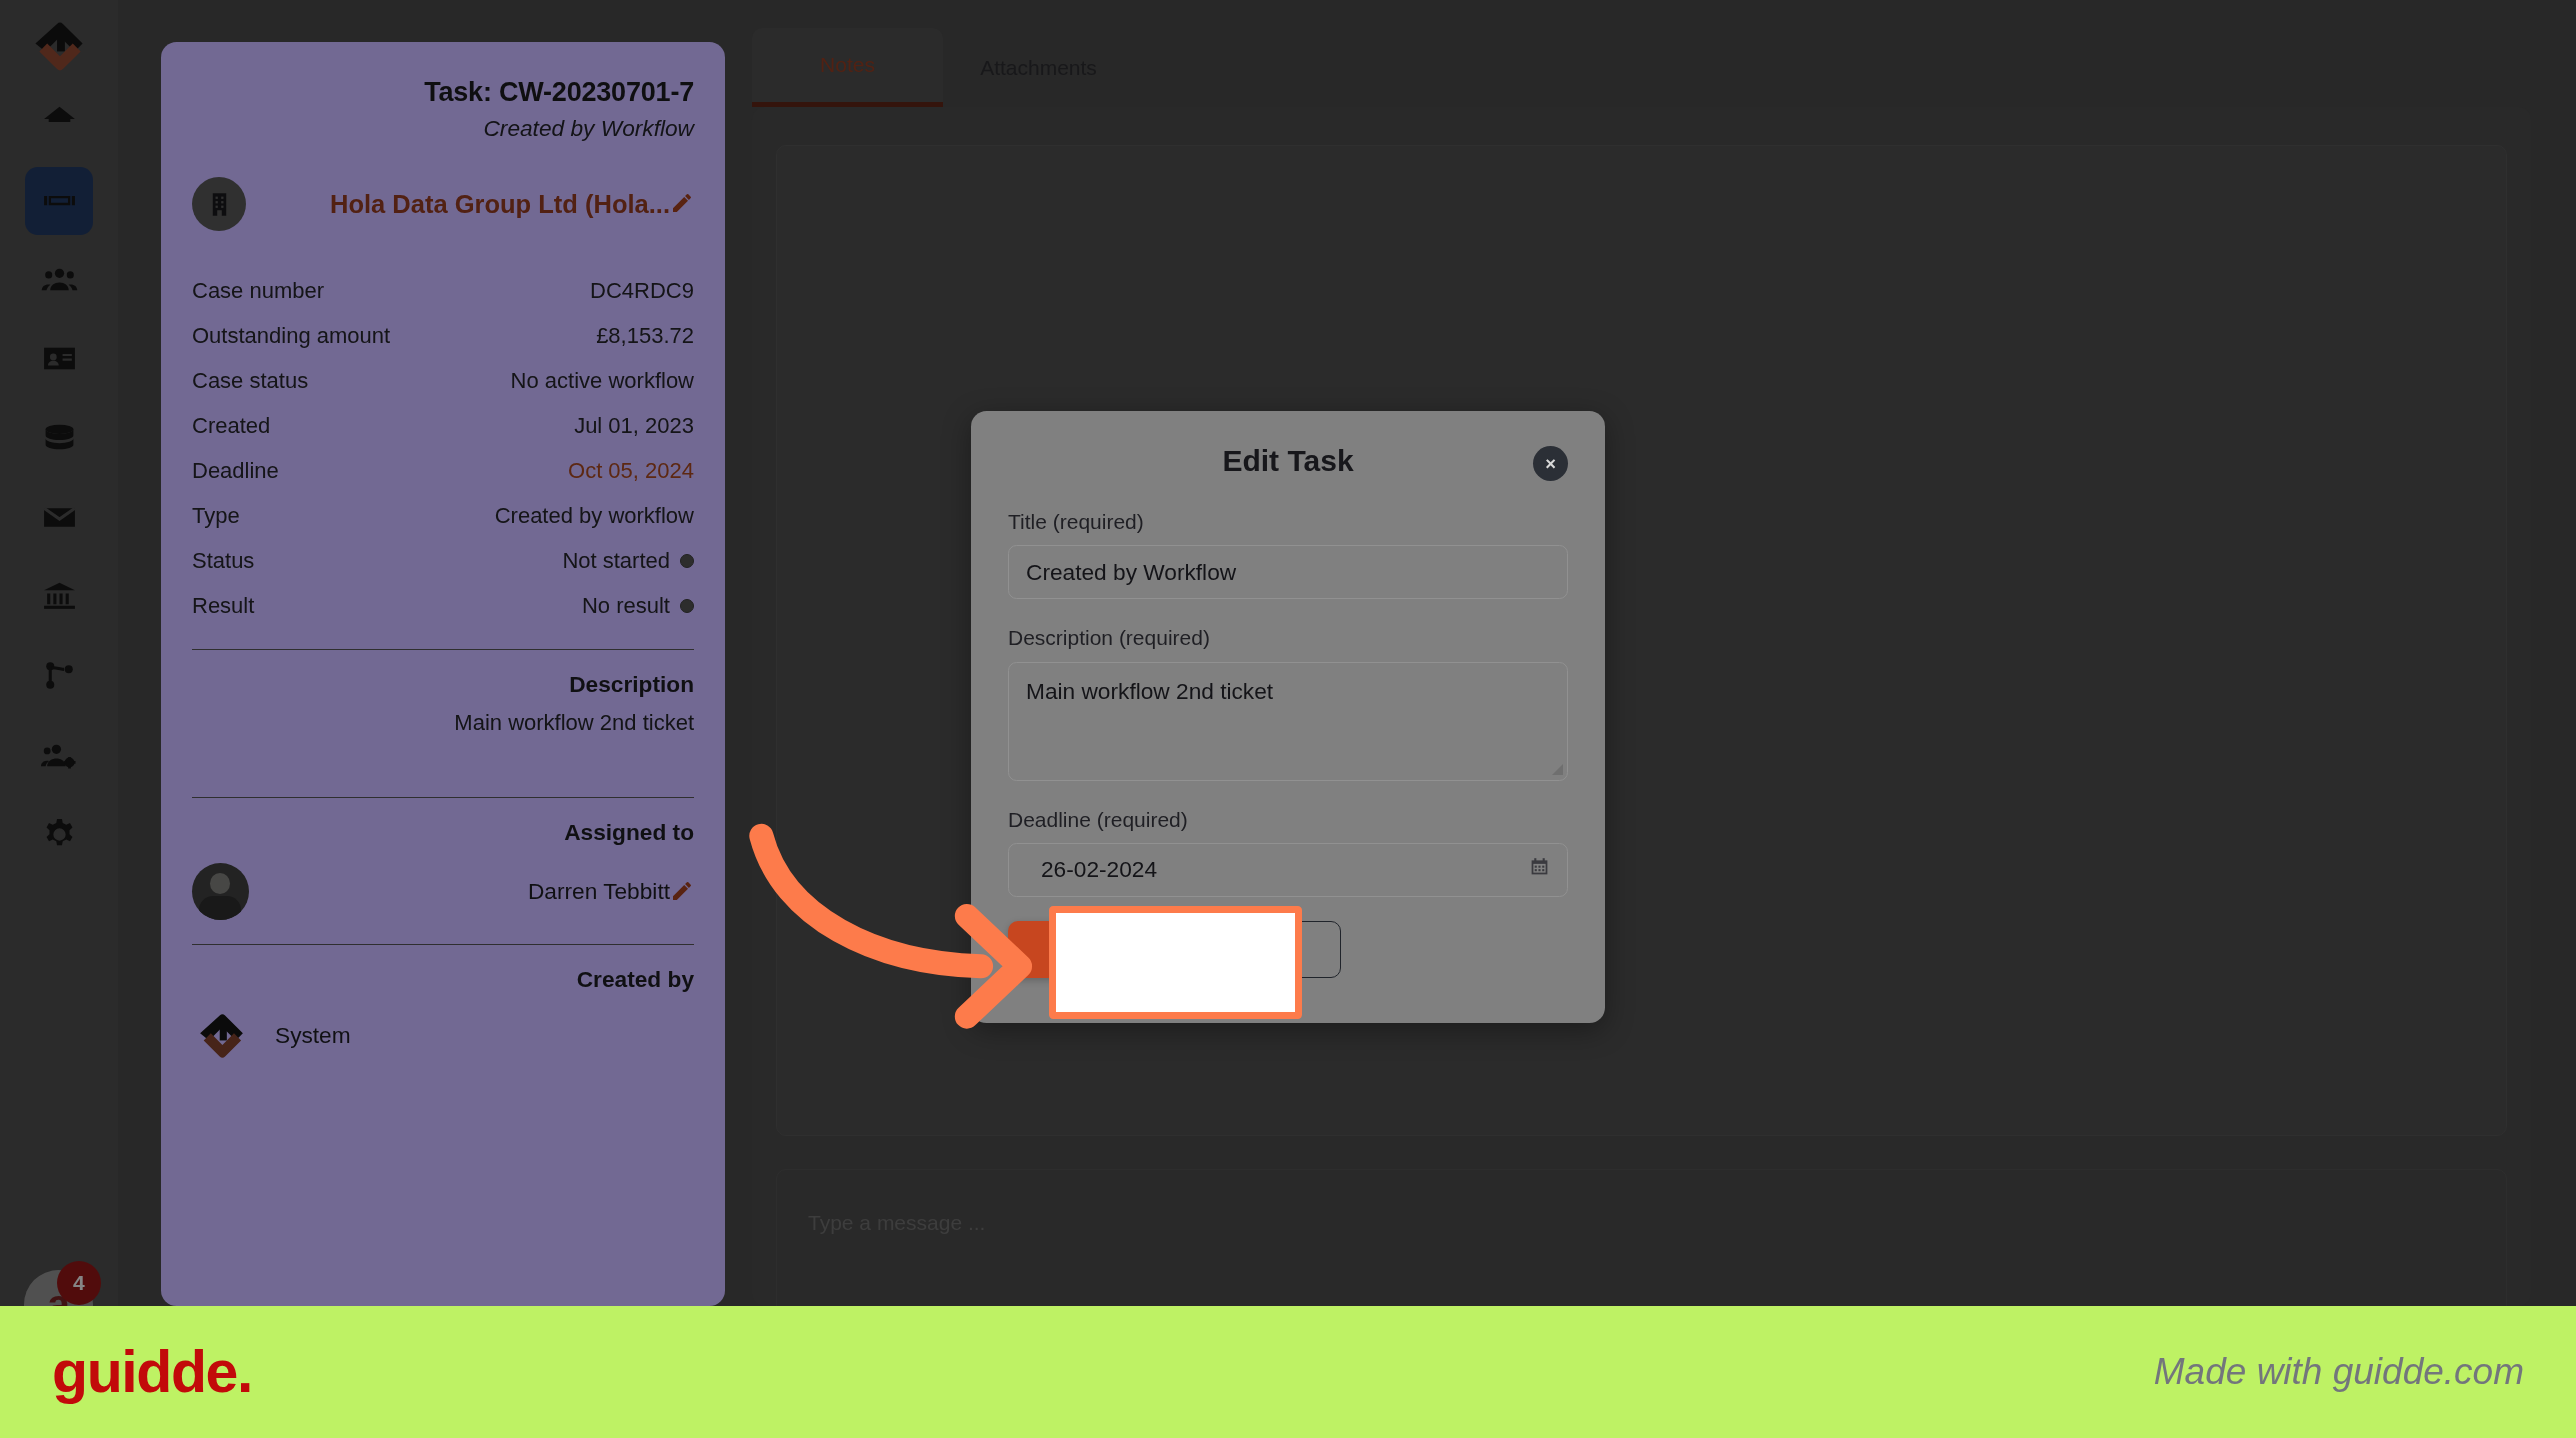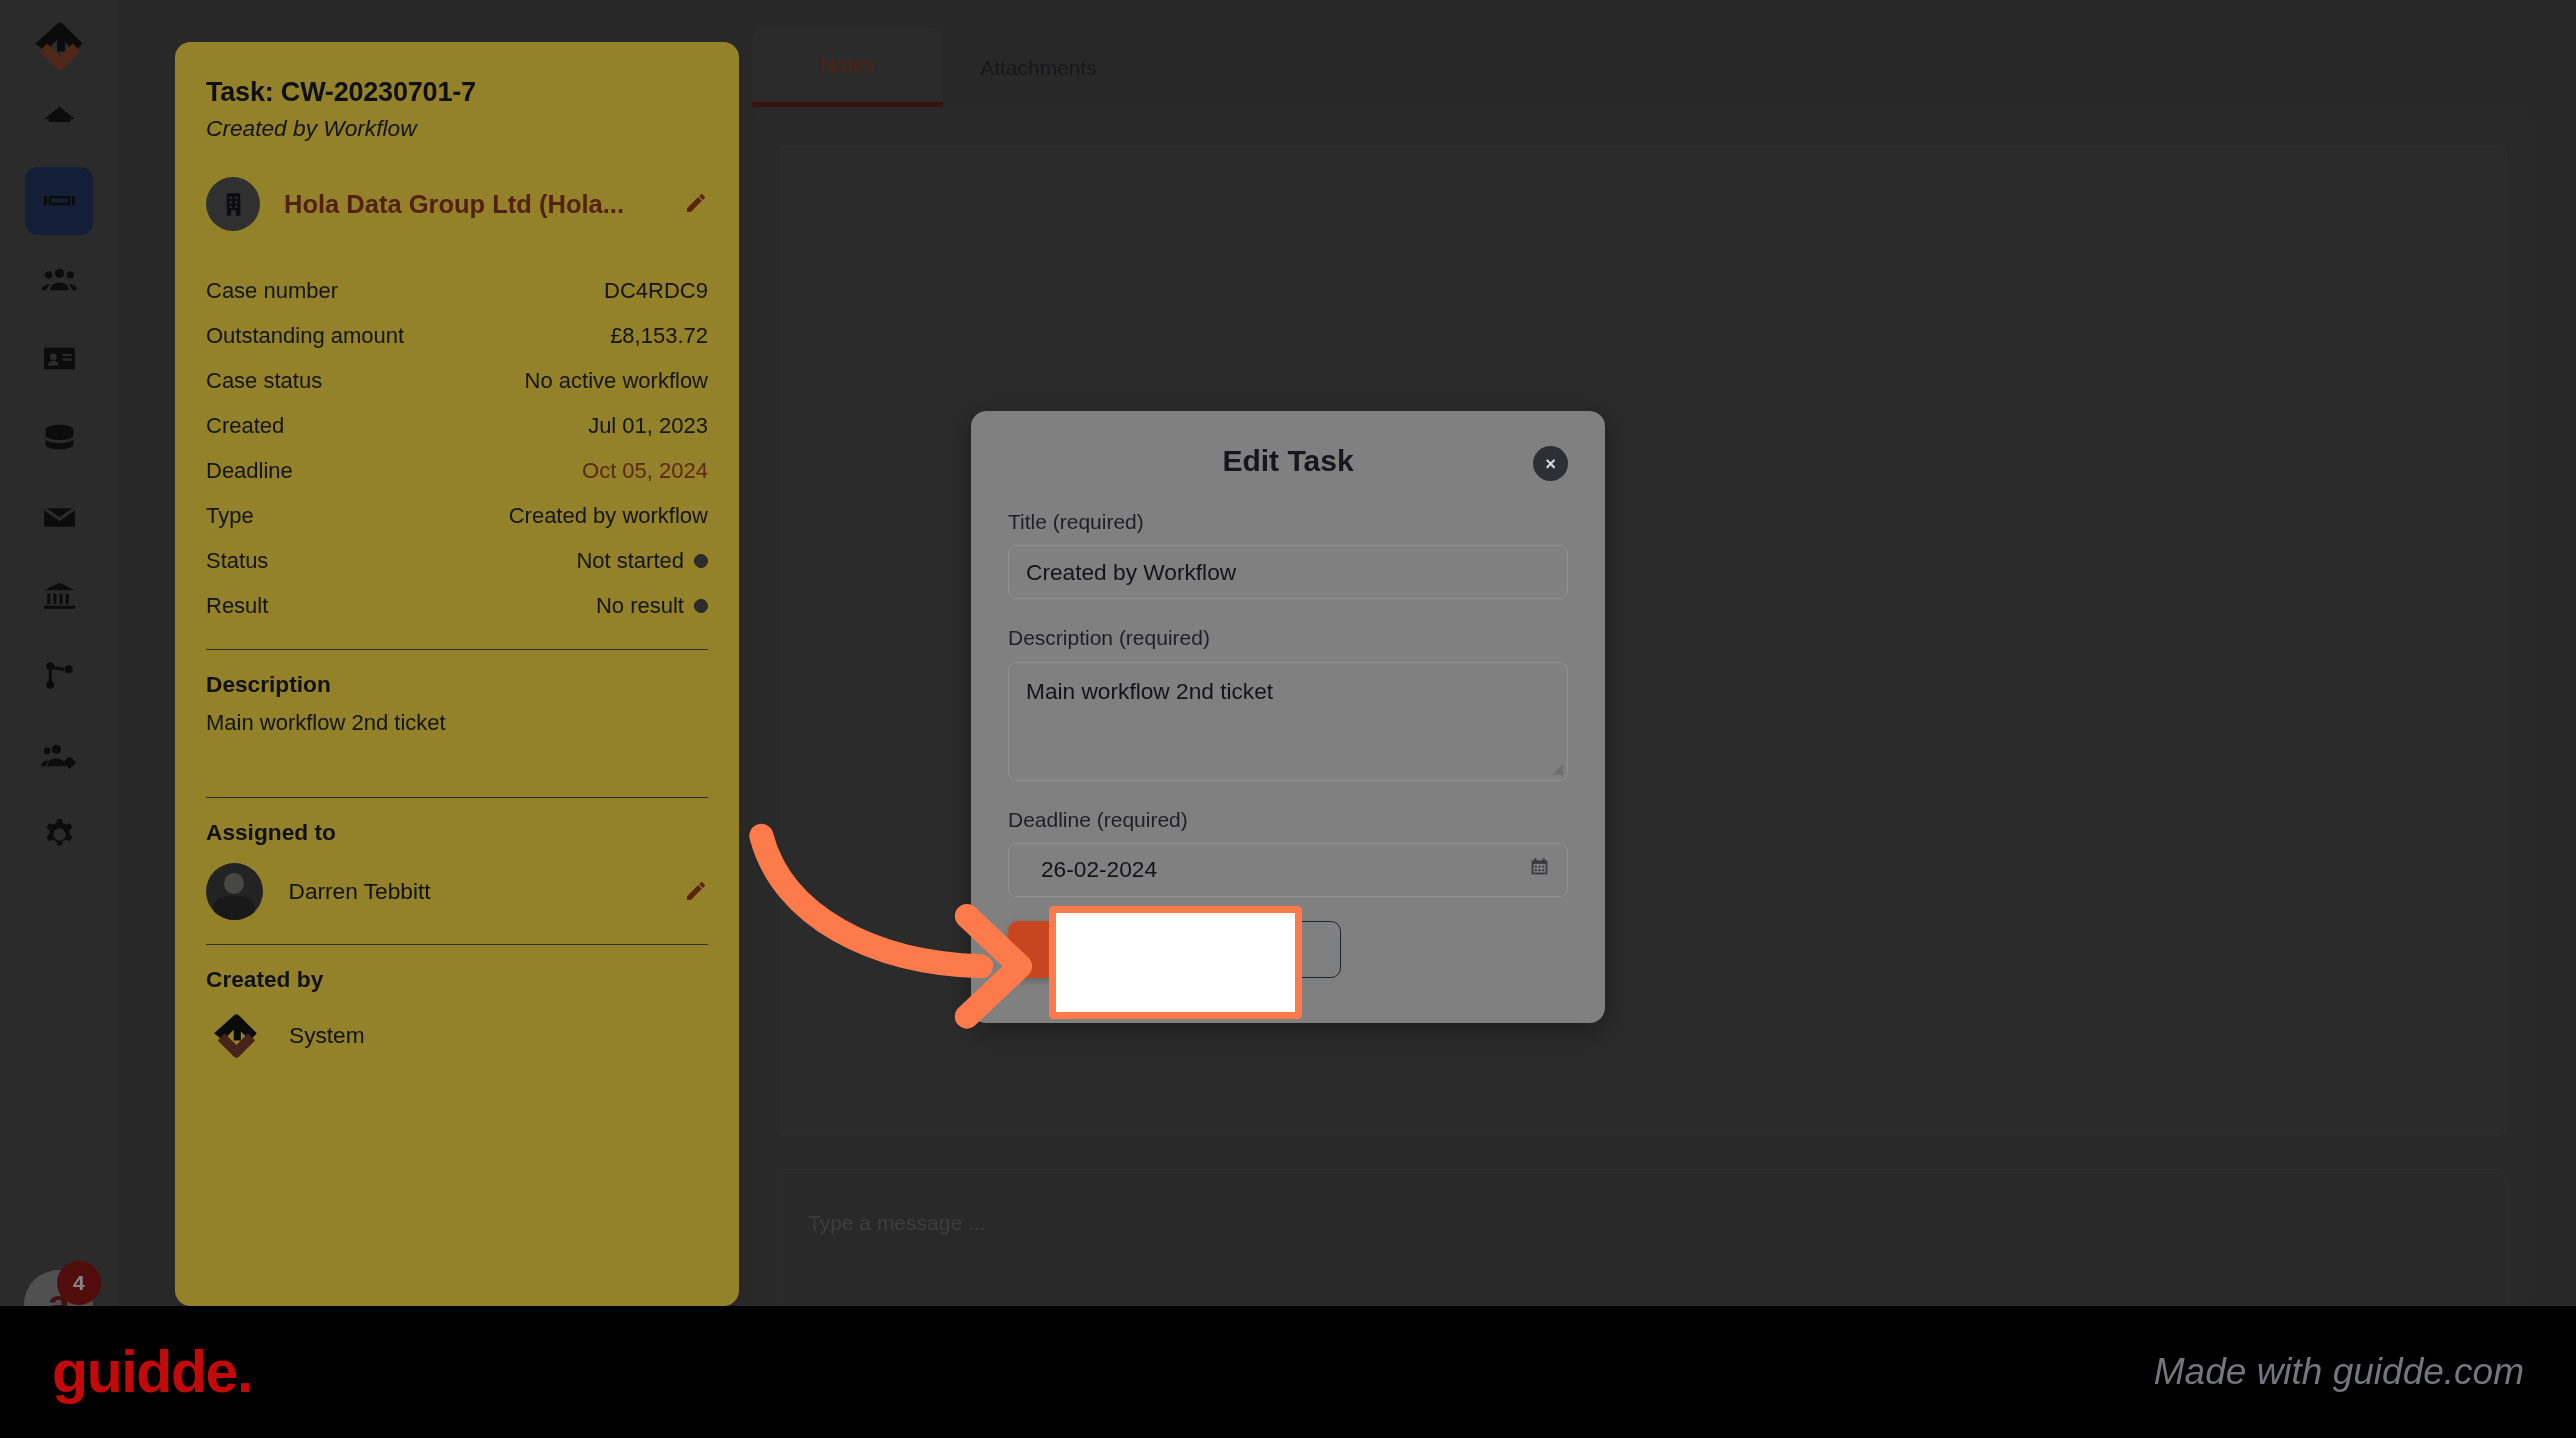--- a/index.html
+++ b/index.html
@@ -52,25 +52,26 @@
   #sidebar-badge {
     position: absolute; right: -2.8px; top: 0px;
     width: 44px; height: 44px; border-radius: 50%;
     background: #8c1616; color: #e6e6e6;
     font-size: 21px; font-weight: bold;
     display: flex; align-items: center; justify-content: center;
   }
 
   
   #task-card {
-    position: absolute; left: 175px; top: 42px;
+    position: absolute; left: 161px; top: 42px;
     width: 564px; height: 1264px;
-    background: #fde047;
+    background: #c4b5fd;
     border-radius: 15.6px;
     padding: 35px 31px 0 31px;
+    text-align: right;
   }
   #task-title {
     font-size: 27px; font-weight: bold; color: #1b1b1e;
     letter-spacing: -0.2px;
   }
   #task-subtitle {
     font-size: 22.7px; font-style: italic; color: #24242a;
     margin-top: 7px;
   }
   #company-row {
@@ -242,21 +243,21 @@
   #guidde-arrow {
     position: absolute; left: 733px; top: 811px;
     width: 326px; height: 234px;
     pointer-events: none;
   }
 
   
   #footer {
     position: absolute; left: 0; top: 1306px;
     width: 2576px; height: 132px;
-    background: #000000;
+    background: #bef264;
     display: flex; align-items: center; justify-content: space-between;
     padding: 0 52px;
   }
   #guidde-logo {
     font-size: 59px; font-weight: bold; color: #c20a0a;
     letter-spacing: -1.4px;
   }
   #made-with { font-size: 37px; color: #73767c; font-style: italic; }
 </style>
 </head>

